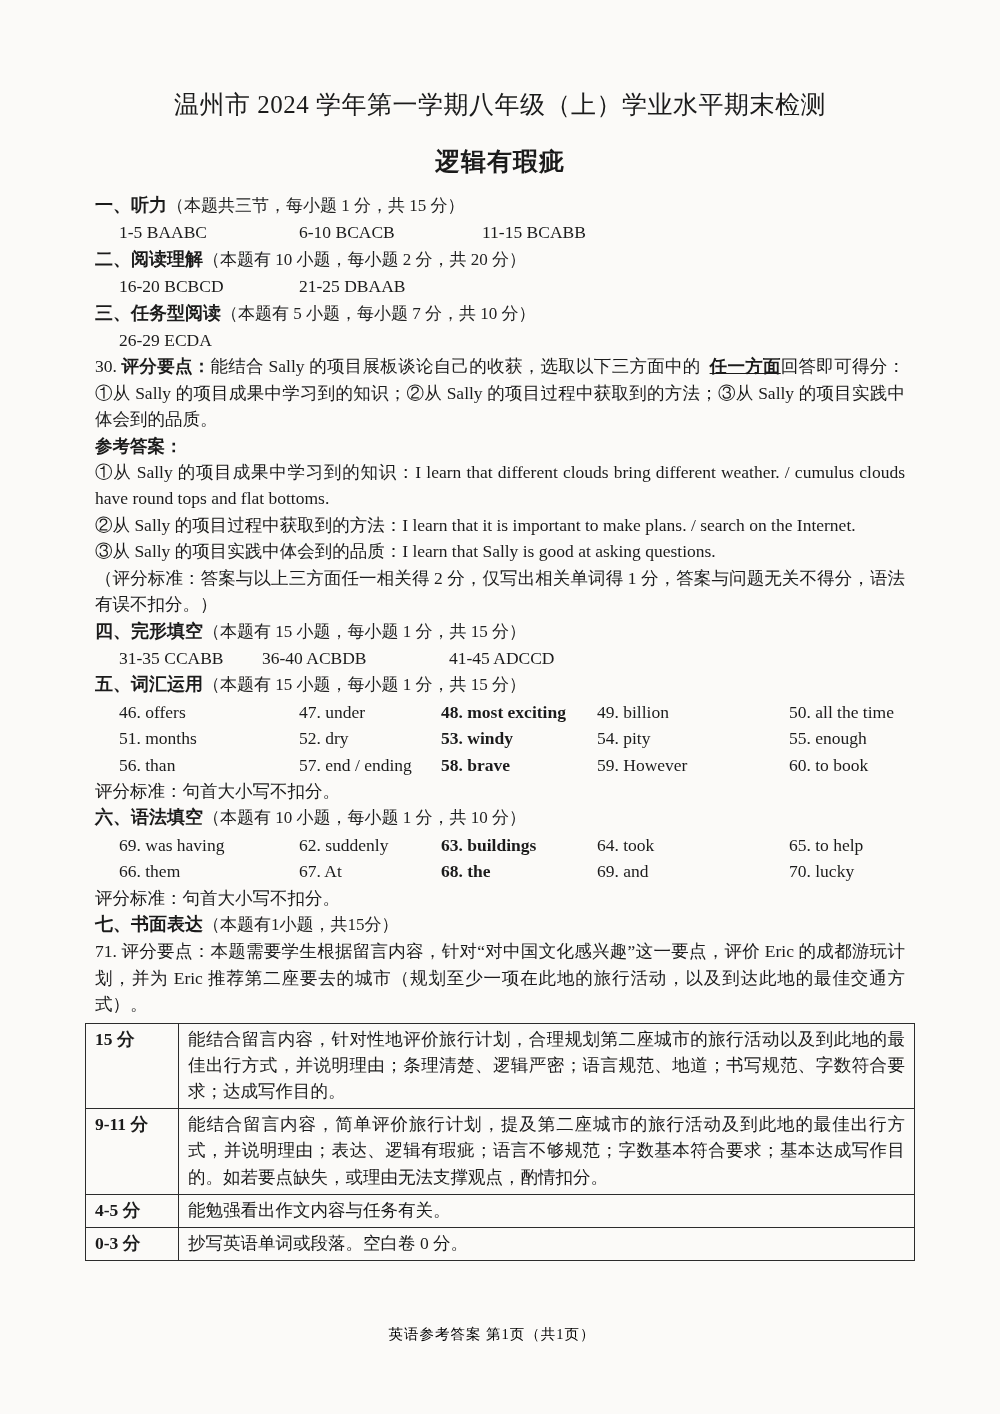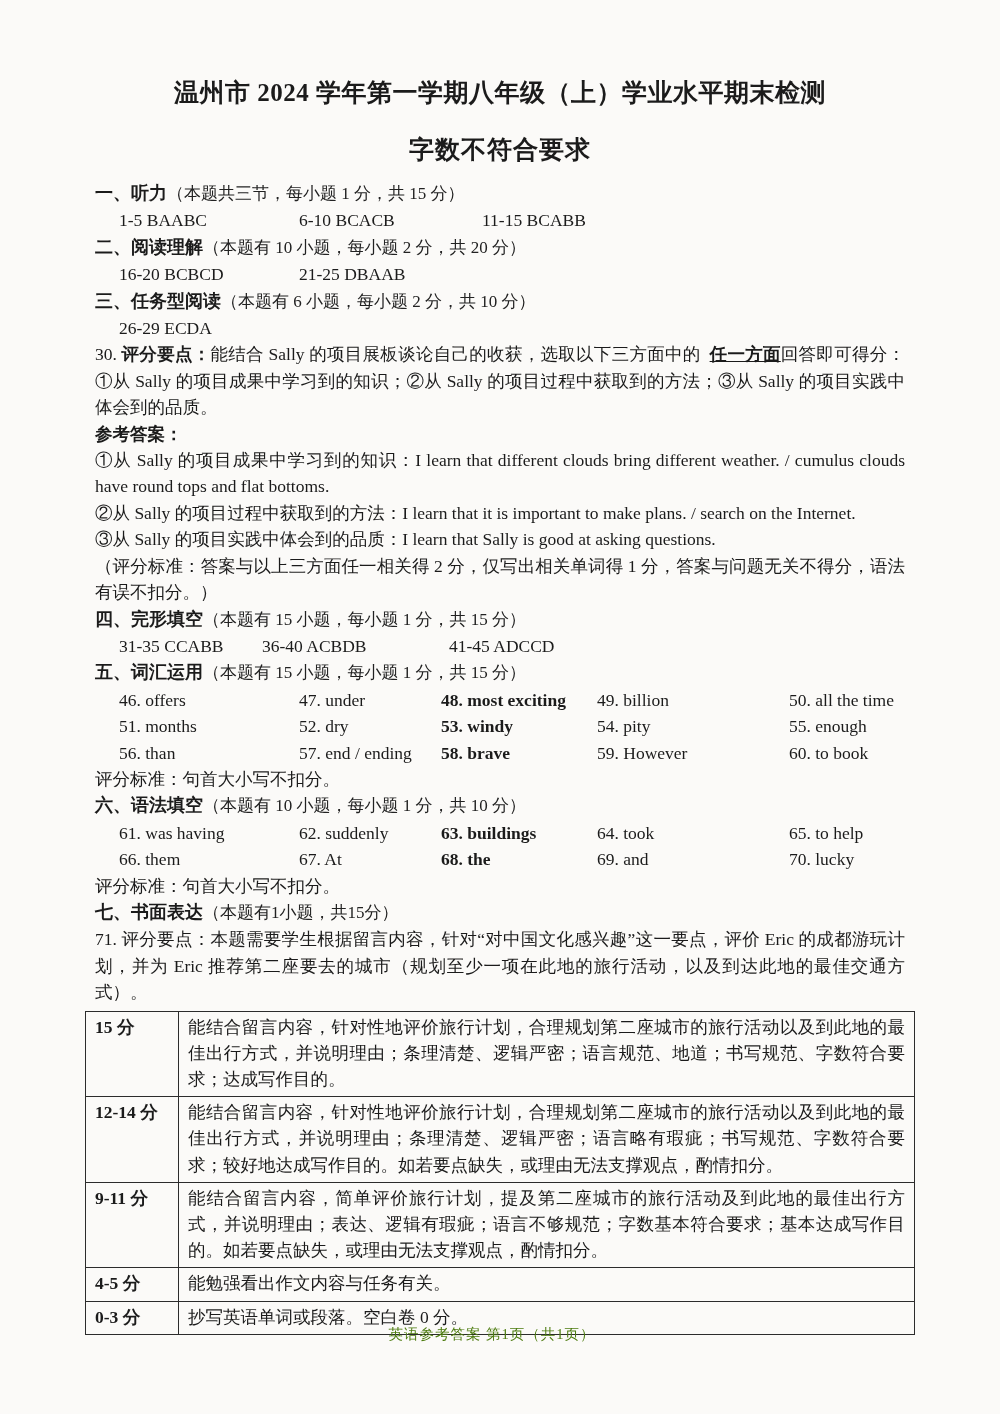--- a/index.html
+++ b/index.html
@@ -11,22 +11,22 @@
     -webkit-font-smoothing: antialiased;
   }
   .page {
     position: relative;
     width: 1000px; height: 1414px;
     box-sizing: border-box;
     padding: 0 95px;
     overflow: hidden;
   }
   .title {
-    margin: 0; padding-top: 76px;
-    font-size: 25px; font-weight: bold;
+    margin: 12px; padding-top: 76px;
+    font-size: 25px; font-weight: normal;
     text-align: center; letter-spacing: .5px;
   }
   .subtitle {
     margin: 24px 0 14px;
     font-size: 25px; font-weight: bold;
     text-align: center; letter-spacing: 1px;
   }
   p { margin: 0; font-size: 17.5px; line-height: 26.4px; }
   .just { text-align: justify; text-justify: inter-ideograph; }
   .sec-b { font-weight: bold; font-size: 18px; }
@@ -50,45 +50,45 @@
     border: 1.6px solid #2c2c2c;
     font-size: 17.5px; line-height: 26.2px;
     padding: 2px 9px 4px;
     vertical-align: top;
   }
   td.score { width: 74px; font-weight: bold; white-space: nowrap; }
   td.desc { text-align: justify; }
   .footer {
     position: absolute; left: 0; right: 16px; bottom: 70px;
     text-align: center;
-    font-size: 14.5px; color: #4d7c0f; letter-spacing: 1px;
+    font-size: 14.5px; color: #000000; letter-spacing: 1px;
   }
 </style>
 </head>
 <body>
 
 <div class="page">
 
   <h1 class="title">温州市 2024 学年第一学期八年级（上）学业水平期末检测</h1>
-  <h2 class="subtitle">字数不符合要求</h2>
+  <h2 class="subtitle">逻辑有瑕疵</h2>
 
   <p><span class="sec-b">一、听力</span><span class="sec-n">（本题共三节，每小题 1 分，共 15 分）</span></p>
   <div class="cols">
     <span class="w180">1-5 BAABC</span>
     <span class="w183">6-10 BCACB</span>
     <span class="last">11-15 BCABB</span>
   </div>
 
   <p><span class="sec-b">二、阅读理解</span><span class="sec-n">（本题有 10 小题，每小题 2 分，共 20 分）</span></p>
   <div class="cols">
     <span class="w180">16-20 BCBCD</span>
     <span class="last">21-25 DBAAB</span>
   </div>
 
-  <p><span class="sec-b">三、任务型阅读</span><span class="sec-n">（本题有 6 小题，每小题 2 分，共 10 分）</span></p>
+  <p><span class="sec-b">三、任务型阅读</span><span class="sec-n">（本题有 5 小题，每小题 7 分，共 10 分）</span></p>
   <div class="cols">
     <span class="last">26-29 ECDA</span>
   </div>
   <p class="just"><span>30. </span><span class="bold">评分要点：</span><span>能结合 Sally 的项目展板谈论自己的收获，选取以下三方面中的</span><span class="bold ul">任一方面</span><span>回答即可得分：①从 Sally 的项目成果中学习到的知识；②从 Sally 的项目过程中获取到的方法；③从 Sally 的项目实践中体会到的品质。</span></p>
   <p class="bold">参考答案：</p>
   <p class="just">①从 Sally 的项目成果中学习到的知识：I learn that different clouds bring different weather. / cumulus clouds have round tops and flat bottoms.</p>
   <p class="just">②从 Sally 的项目过程中获取到的方法：I learn that it is important to make plans. / search on the Internet.</p>
   <p class="just">③从 Sally 的项目实践中体会到的品质：I learn that Sally is good at asking questions.</p>
   <p class="just">（评分标准：答案与以上三方面任一相关得 2 分，仅写出相关单词得 1 分，答案与问题无关不得分，语法有误不扣分。）</p>
 
@@ -118,21 +118,21 @@
     <span class="w180">56. than</span>
     <span class="w142">57. end / ending</span>
     <span class="w156">58. brave</span>
     <span class="w192">59. However</span>
     <span class="last">60. to book</span>
   </div>
   <p>评分标准：句首大小写不扣分。</p>
 
   <p><span class="sec-b">六、语法填空</span><span class="sec-n">（本题有 10 小题，每小题 1 分，共 10 分）</span></p>
   <div class="cols">
-    <span class="w180">61. was having</span>
+    <span class="w180">69. was having</span>
     <span class="w142">62. suddenly</span>
     <span class="w156">63. buildings</span>
     <span class="w192">64. took</span>
     <span class="last">65. to help</span>
   </div>
   <div class="cols">
     <span class="w180">66. them</span>
     <span class="w142">67. At</span>
     <span class="w156">68. the</span>
     <span class="w192">69. and</span>
@@ -143,24 +143,20 @@
   <p><span class="sec-b">七、书面表达</span><span class="sec-n">（本题有1小题，共15分）</span></p>
   <p class="just">71. 评分要点：本题需要学生根据留言内容，针对“对中国文化感兴趣”这一要点，评价 Eric 的成都游玩计划，并为 Eric 推荐第二座要去的城市（规划至少一项在此地的旅行活动，以及到达此地的最佳交通方式）。</p>
 
   <table class="rubric">
     <tbody>
       <tr>
         <td class="score">15 分</td>
         <td class="desc">能结合留言内容，针对性地评价旅行计划，合理规划第二座城市的旅行活动以及到此地的最佳出行方式，并说明理由；条理清楚、逻辑严密；语言规范、地道；书写规范、字数符合要求；达成写作目的。</td>
       </tr>
       <tr>
-        <td class="score">12-14 分</td>
-        <td class="desc">能结合留言内容，针对性地评价旅行计划，合理规划第二座城市的旅行活动以及到此地的最佳出行方式，并说明理由；条理清楚、逻辑严密；语言略有瑕疵；书写规范、字数符合要求；较好地达成写作目的。如若要点缺失，或理由无法支撑观点，酌情扣分。</td>
-      </tr>
-      <tr>
         <td class="score">9-11 分</td>
         <td class="desc">能结合留言内容，简单评价旅行计划，提及第二座城市的旅行活动及到此地的最佳出行方式，并说明理由；表达、逻辑有瑕疵；语言不够规范；字数基本符合要求；基本达成写作目的。如若要点缺失，或理由无法支撑观点，酌情扣分。</td>
       </tr>
       <tr>
         <td class="score">4-5 分</td>
         <td class="desc">能勉强看出作文内容与任务有关。</td>
       </tr>
       <tr>
         <td class="score">0-3 分</td>
         <td class="desc">抄写英语单词或段落。空白卷 0 分。</td>

